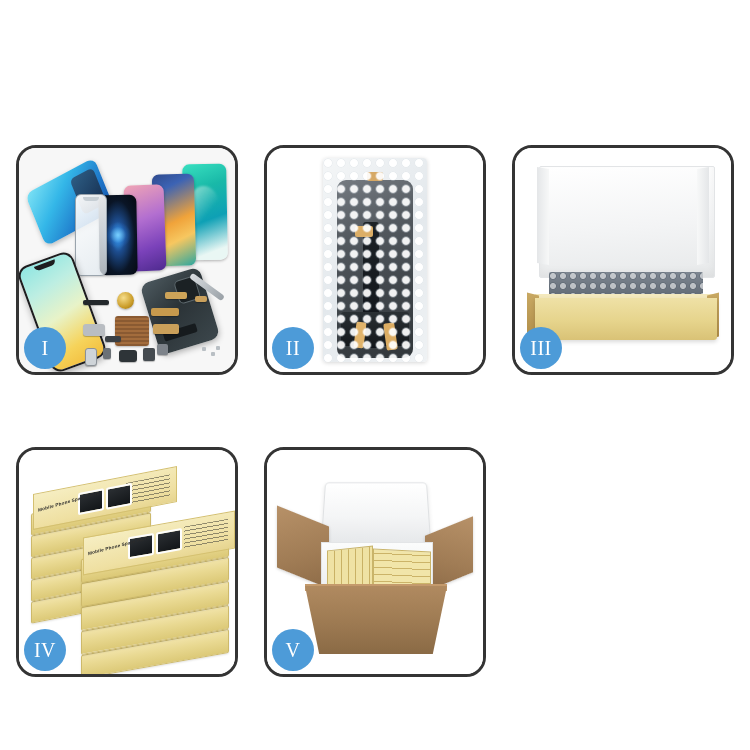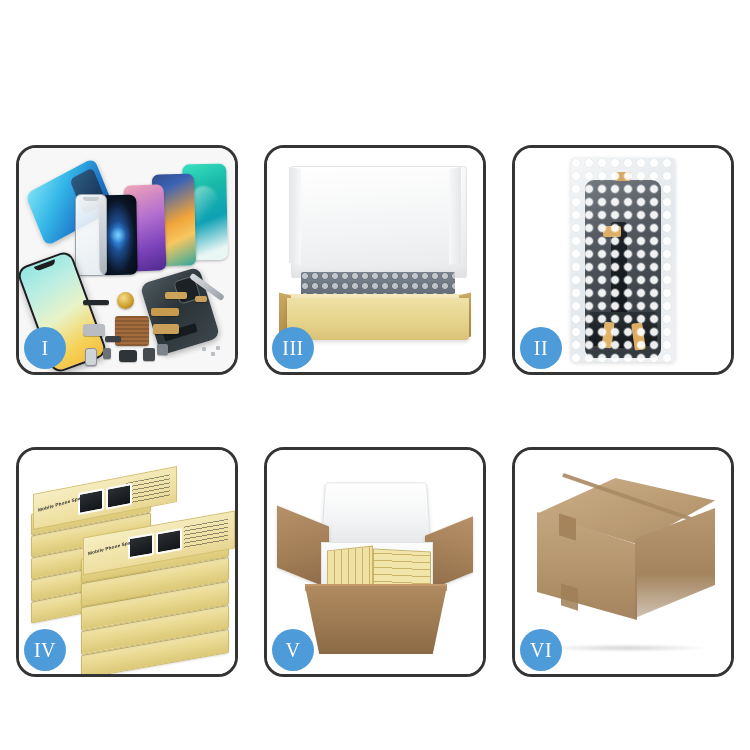--- a/index.html
+++ b/index.html
@@ -514,47 +514,47 @@
         <div class="part pt10"></div>
         <div class="part pt11"></div>
         <div class="part pt12"></div>
         <div class="tool"></div>
         <div class="screws"></div>
       </div>
       <div class="badge">I</div>
     </div>
 
     <div class="panel">
-      <div class="panel-inner p3">
-        <div class="lid"></div>
-        <div class="lid-l"></div>
-        <div class="lid-r"></div>
-        <div class="wrap"></div>
-        <div class="box-top-edge"></div>
-        <div class="box-l"></div>
-        <div class="box-r"></div>
-        <div class="box-front"></div>
-      </div>
-      <div class="badge">III</div>
-    </div>
-
-    <div class="panel">
       <div class="panel-inner p2">
         <div class="bag">
           <div class="lcd"></div>
           <div class="flex"></div>
           <div class="conn"></div>
           <div class="tape-a"></div>
           <div class="tape-b"></div>
           <div class="tape-c"></div>
           <div class="tape-d"></div>
           <div class="bubbles"></div>
         </div>
       </div>
       <div class="badge">II</div>
+    </div>
+
+    <div class="panel">
+      <div class="panel-inner p3">
+        <div class="lid"></div>
+        <div class="lid-l"></div>
+        <div class="lid-r"></div>
+        <div class="wrap"></div>
+        <div class="box-top-edge"></div>
+        <div class="box-l"></div>
+        <div class="box-r"></div>
+        <div class="box-front"></div>
+      </div>
+      <div class="badge">III</div>
     </div>
 
     <div class="panel">
       <div class="panel-inner p4">
         <div class="stackwrap">
           <div class="bx bl5"></div>
           <div class="bx bl4"></div>
           <div class="bx bl3"></div>
           <div class="bx bl2"></div>
           <div class="bx bl1"></div>
@@ -588,27 +588,15 @@
         <div class="flap-r"></div>
         <div class="foam-in"></div>
         <div class="ybox yb-left"></div>
         <div class="ybox yb-right"></div>
         <div class="carton-rim"></div>
         <div class="carton"></div>
       </div>
       <div class="badge">V</div>
     </div>
 
-    <div class="panel">
-      <div class="panel-inner p6">
-        <div class="top"></div>
-        <div class="seam"></div>
-        <div class="left"></div>
-        <div class="right"></div>
-        <div class="tape-top"></div>
-        <div class="tape-bot"></div>
-        <div class="shadow"></div>
-      </div>
-      <div class="badge">VI</div>
-    </div>
 
   </div>
 </div>
 
 </body></html>

